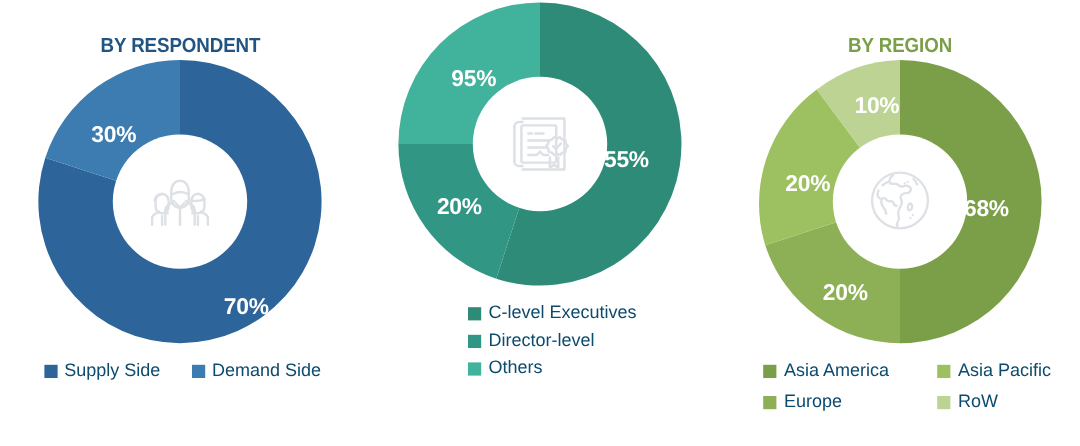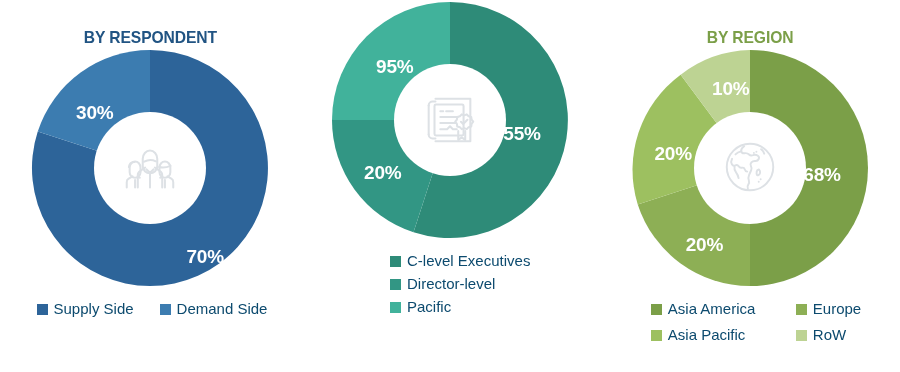--- a/index.html
+++ b/index.html
@@ -235,21 +235,21 @@
       <div class="legend-item">
         <span class="swatch" style="background:#2E8B78;"></span>
         <span>C-level Executives</span>
       </div>
       <div class="legend-item">
         <span class="swatch" style="background:#329684;"></span>
         <span>Director-level</span>
       </div>
       <div class="legend-item">
         <span class="swatch" style="background:#41B29B;"></span>
-        <span>Pacific</span>
+        <span>Others</span>
       </div>
     </div>
   </div>
 
   <div class="panel">
     <div class="title-slot">
       <div class="panel-title" style="color:#7B9F48;">BY REGION</div>
     </div>
 
     <div class="donut-wrap">
@@ -288,27 +288,27 @@
       <div class="slice-label" style="left:18%; top:44%;">20%</div>
       <div class="slice-label" style="left:42%; top:17%;">10%</div>
     </div>
 
     <div class="legend legend-3">
       <div class="legend-item">
         <span class="swatch" style="background:#7B9F48;"></span>
         <span>Asia America</span>
       </div>
       <div class="legend-item">
+        <span class="swatch" style="background:#9DC060;"></span>
+        <span>Asia Pacific</span>
+      </div>
+      <div class="legend-item">
         <span class="swatch" style="background:#8DAF55;"></span>
         <span>Europe</span>
       </div>
       <div class="legend-item">
-        <span class="swatch" style="background:#9DC060;"></span>
-        <span>Asia Pacific</span>
-      </div>
-      <div class="legend-item">
         <span class="swatch" style="background:#BDD393;"></span>
         <span>RoW</span>
       </div>
     </div>
   </div>
 
 </div>
 
 </body></html>

